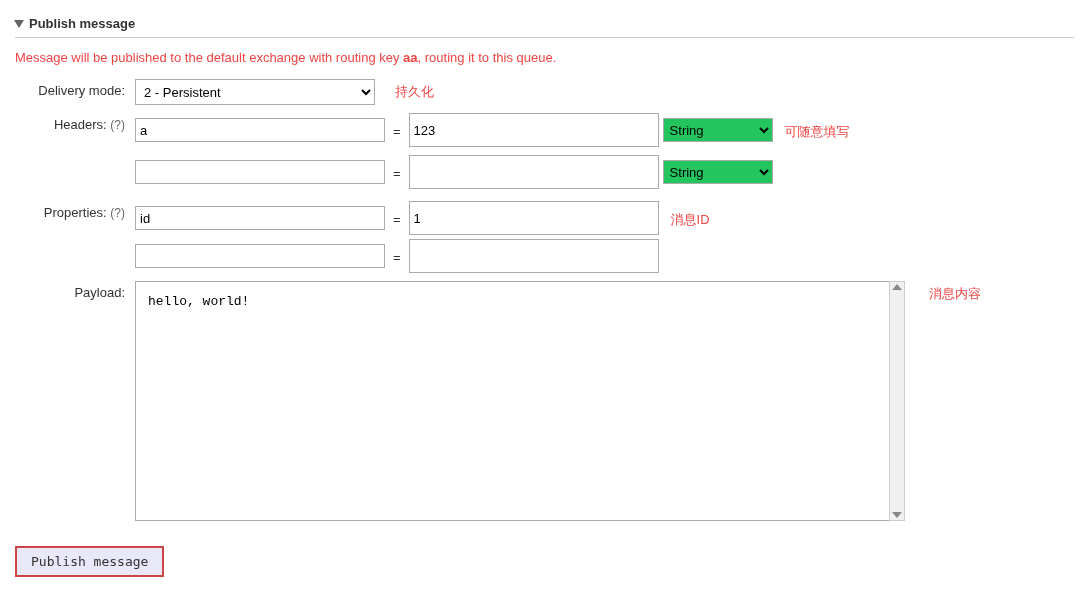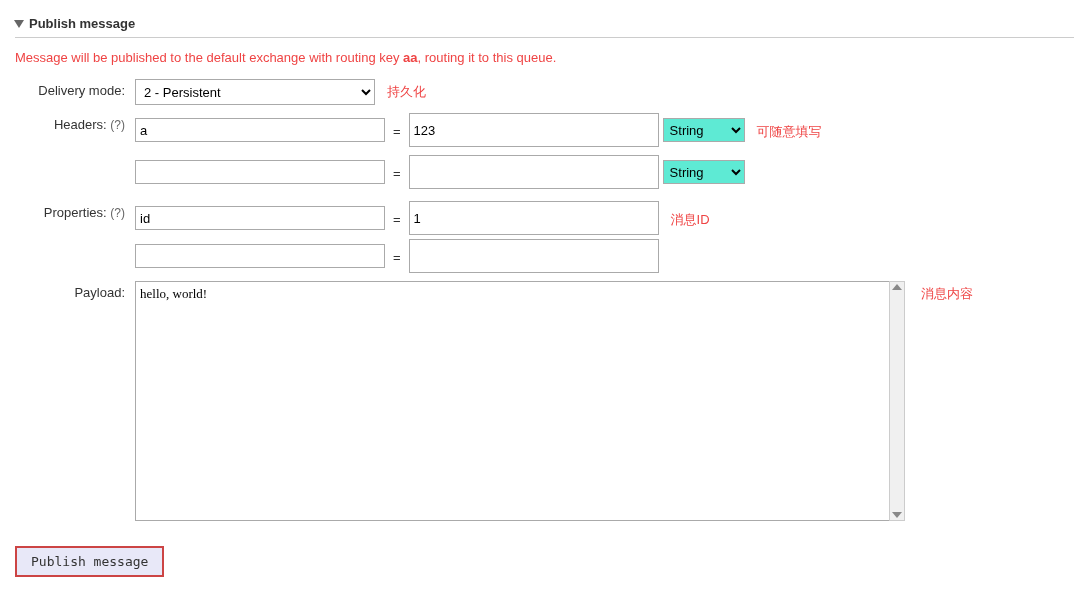--- a/index.html
+++ b/index.html
@@ -57,21 +57,21 @@
       color: #333;
     }
     .form-label .hint {
       color: #666;
       font-size: 12px;
     }
     .form-content {
       display: flex;
       align-items: flex-start;
       flex: 1;
-      gap: 4px;
+      gap: 12px;
       flex-wrap: wrap;
     }
     select.delivery-select {
       width: 240px;
       height: 26px;
       border: 1px solid #aaa;
       background: #fff;
       font-size: 13px;
       padding: 2px 4px;
     }
@@ -100,44 +100,44 @@
       padding-top: 4px;
     }
     input.val-input {
       width: 250px;
       height: 24px;
       border: 1px solid #aaa;
       font-size: 13px;
       padding: 16px 4px;
     }
     select.type-select {
-      width: 82px;
+      width: 110px;
       height: 24px;
       border: 1px solid #aaa;
-      background: #5eead4;
+      background: #22c55e;
       font-size: 13px;
       padding: 1px 2px;
     }
     .props-section {
       display: flex;
       flex-direction: column;
       gap: 4px;
     }
     .prop-row {
       display: flex;
       align-items: center;
       gap: 4px;
     }
     textarea.payload-area {
       width: 770px;
       height: 240px;
       border: 1px solid #aaa;
       font-size: 13px;
-      padding: 4px;
-      font-family: Liberation Serif, serif;
+      padding: 12px;
+      font-family: Liberation Mono, monospace;
       resize: none;
     }
     .scrollbar-indicator {
       position: absolute;
       right: 0;
       top: 0;
       width: 16px;
       height: 240px;
       background: #f0f0f0;
       border: 1px solid #ccc;

